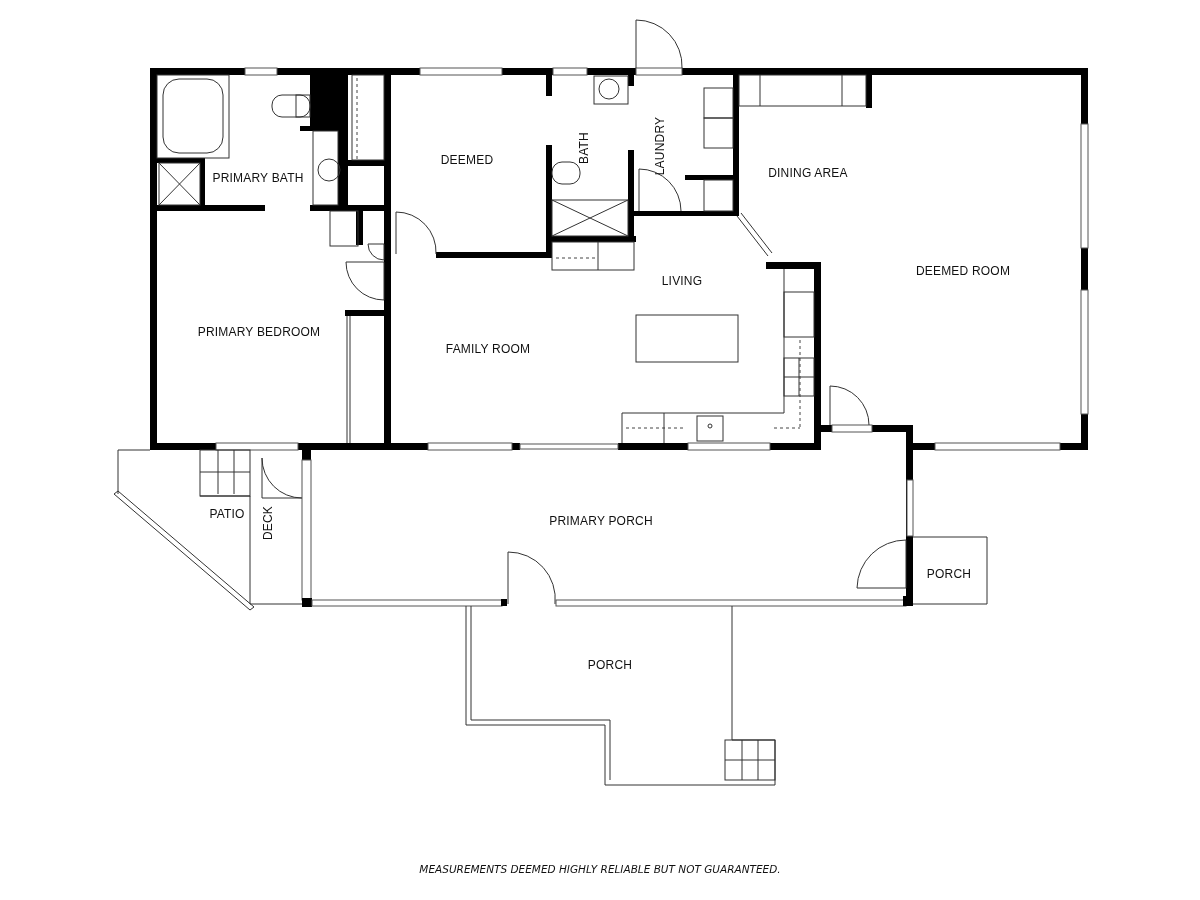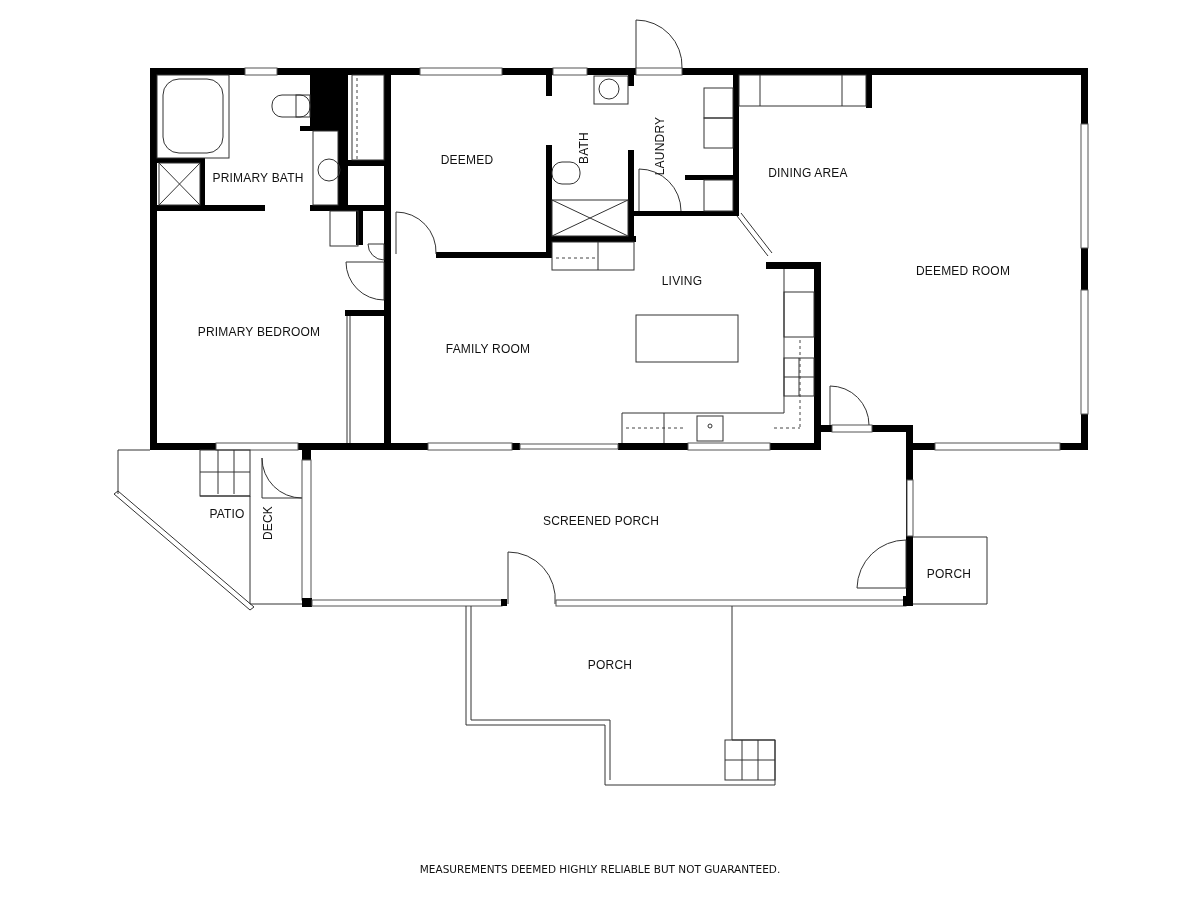--- a/index.html
+++ b/index.html
@@ -4,21 +4,21 @@
 <style>
   html, body { margin: 0; padding: 0; background: #ffffff; }
   body { width: 1200px; height: 900px; position: relative; overflow: hidden; font-family: "Liberation Sans", sans-serif; }
   svg#plan { position: absolute; left: 0; top: 0; }
   .wall { fill: #000; }
   .thin { fill: none; stroke: #333; stroke-width: 1; }
   .win { fill: #fff; stroke: #555; stroke-width: 1; }
   .dash { fill: none; stroke: #444; stroke-width: 1; stroke-dasharray: 3 3; }
   .label { position: absolute; font-family: "Liberation Sans", sans-serif; font-size: 12px; color: #111; white-space: nowrap; transform: translate(-50%, -50%); letter-spacing: 0.2px; }
   .label.vert { transform: translate(-50%, -50%) rotate(-90deg); }
-  .disclaimer { position: absolute; left: 600px; top: 863px; transform: translateX(-50%); font-family: "DejaVu Sans", sans-serif; font-size: 10.5px; color: #111; white-space: nowrap; }
+  .disclaimer { position: absolute; left: 600px; top: 863px; transform: translateX(-50%); font-family: "DejaVu Sans", sans-serif; font-size: 10.5px; color: #111; white-space: nowrap; font-style: italic; }
 </style>
 </head>
 <body>
 
 <svg id="plan" width="1200" height="900" viewBox="0 0 1200 900" xmlns="http://www.w3.org/2000/svg">
 
   <g>
 
     <rect class="wall" x="150" y="68" width="938" height="7"></rect>
 
@@ -195,17 +195,17 @@
 <div class="label" style="left:467px;top:160px;">DEEMED</div>
 <div class="label vert" style="left:584px;top:148px;">BATH</div>
 <div class="label vert" style="left:660px;top:146px;">LAUNDRY</div>
 <div class="label" style="left:808px;top:173px;">DINING AREA</div>
 <div class="label" style="left:963px;top:271px;">DEEMED ROOM</div>
 <div class="label" style="left:682px;top:281px;">LIVING</div>
 <div class="label" style="left:259px;top:332px;">PRIMARY BEDROOM</div>
 <div class="label" style="left:488px;top:349px;">FAMILY ROOM</div>
 <div class="label" style="left:187px;top:514px;margin-left:40px;">PATIO</div>
 <div class="label vert" style="left:268px;top:523px;">DECK</div>
-<div class="label" style="left:601px;top:521px;">SCREENED PORCH</div>
+<div class="label" style="left:601px;top:521px;">PRIMARY PORCH</div>
 <div class="label" style="left:949px;top:574px;">PORCH</div>
 <div class="label" style="left:610px;top:665px;">PORCH</div>
 
 <div class="disclaimer">MEASUREMENTS DEEMED HIGHLY RELIABLE BUT NOT GUARANTEED.</div>
 
 </body></html>

